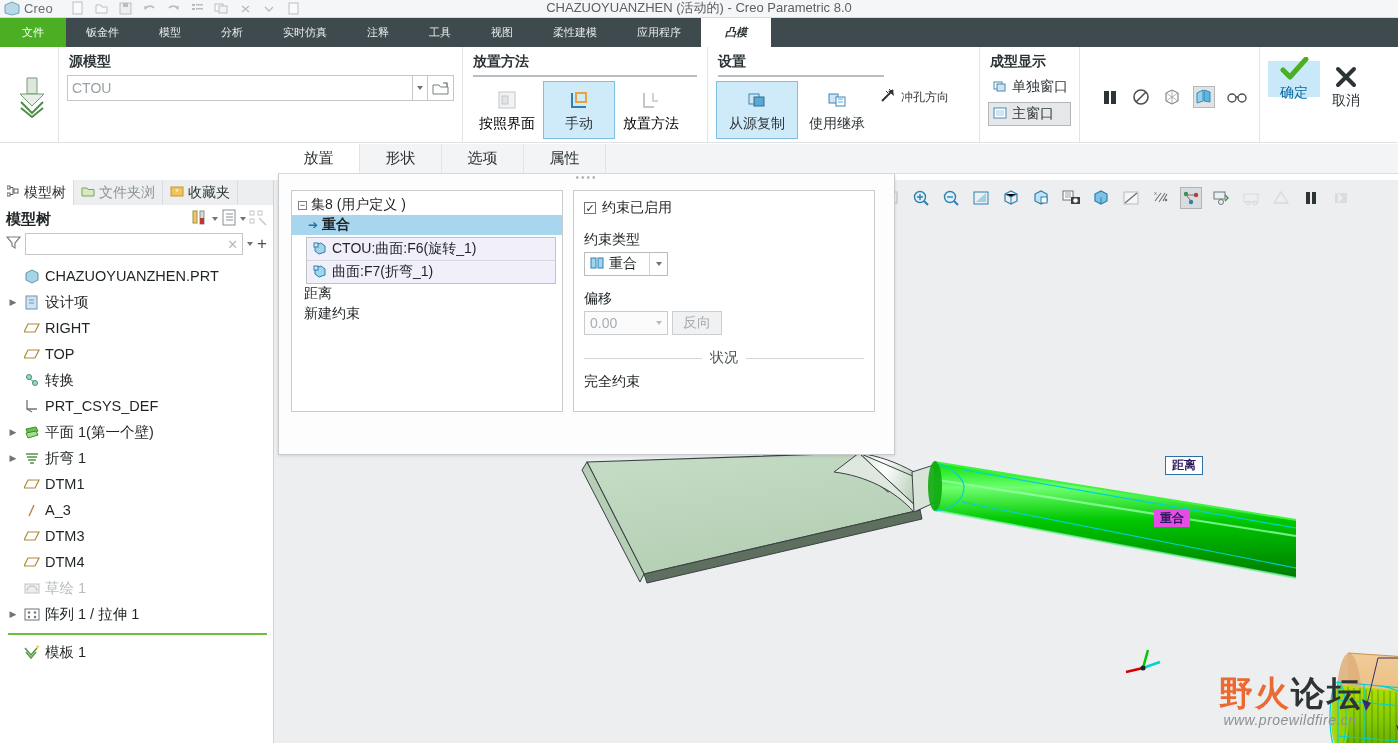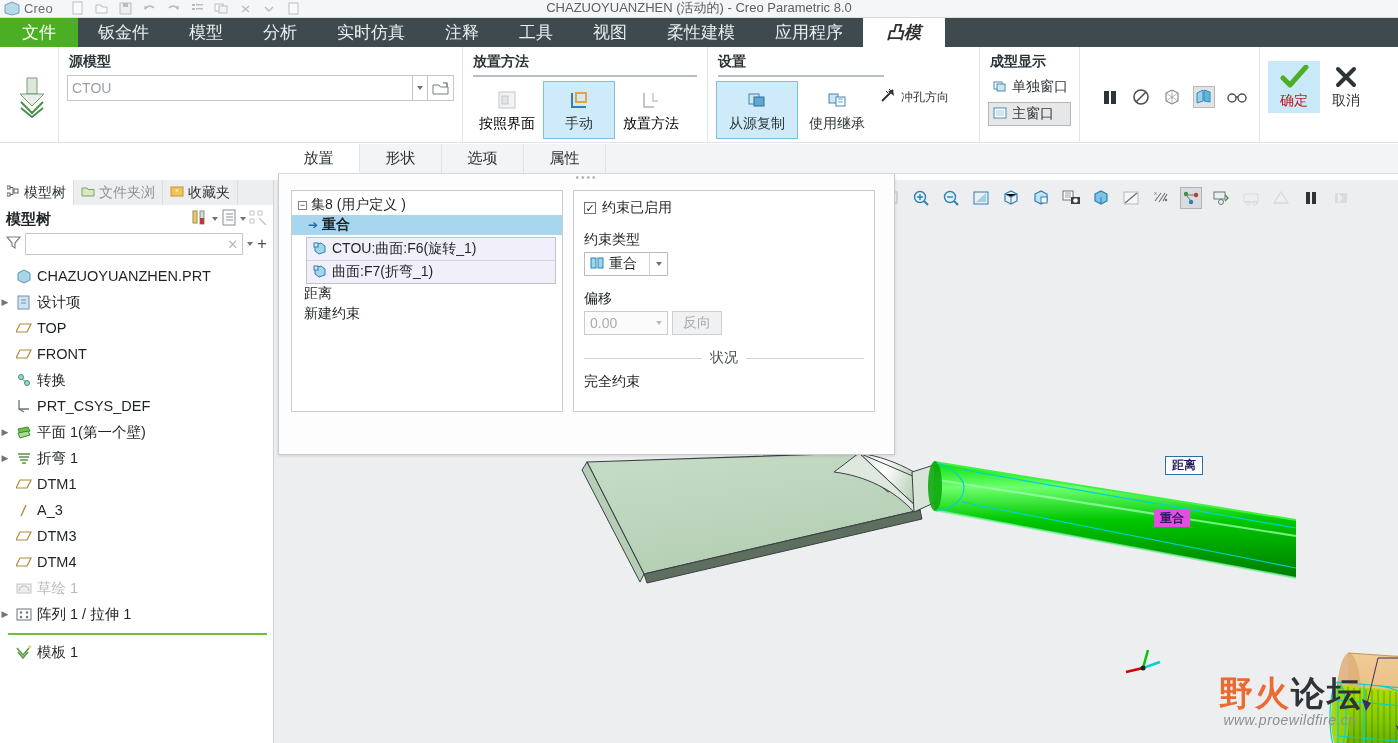--- a/index.html
+++ b/index.html
@@ -30,21 +30,21 @@
     pointer-events: none; white-space: nowrap;
   }
 
   
   .ribbon-tabs {
     position: absolute; left: 0; top: 18px; width: 1398px; height: 29px;
     background: #3e4a4e; display: flex; align-items: stretch;
   }
   .rtab {
     display:flex; align-items:center; justify-content:center;
-    padding: 0 20px; font-size: 17px; color: #e9eef0; cursor: default;
+    padding: 0 20px; font-size: 11px; color: #e9eef0; cursor: default;
     white-space: nowrap;
   }
   .rtab.file { background: #4caf23; color:#fff; font-weight:400; padding: 0 22px; }
   .rtab.active-ctx {
     background: #ffffff; color: #2c3235; font-style: italic; font-weight: 600;
     padding: 0 24px;
   }
 
   
   .ribbon {
@@ -100,23 +100,23 @@
     white-space:nowrap;
   }
   .fd-item.pressed { background:#e6e7e8; border:1px solid #b4b8bb; }
 
   .tool-icons { display:flex; align-items:center; gap:11px; padding: 0 12px; }
   .tool-icons .ti { width:22px;height:22px; display:flex;align-items:center;justify-content:center; cursor:default;}
   .tool-icons .ti.pressed { background:#e1e3e5; border:1px solid #b4b8bb; }
 
   .okcancel { display:flex; align-items:flex-start; gap:2px; padding-top:10px; }
   .ok-btn {
-    width:52px;height:52px;background:#c9e9f8;border:1px solid transparent;
+    width:52px;height:36px;background:#c9e9f8;border:1px solid transparent;
     display:flex;flex-direction:column;align-items:center;justify-content:center;
-    font-size:14px;color:#b91c1c; cursor:default;
+    font-size:14px;color:#0369a1; cursor:default;
   }
   .cancel-btn {
     width:48px;height:52px;display:flex;flex-direction:column;align-items:center;justify-content:center;
     font-size:14px;color:#2d3437; cursor:default;
   }
 
   
   .dash-tabs {
     position:absolute; left:278px; top:144px; width:1120px; height:30px;
     background:#f2f4f5; display:flex; align-items:stretch;
@@ -179,21 +179,21 @@
   .nav-tabs { display:flex; align-items:stretch; height:25px; background:#eceeef; }
   .ntab { display:flex; align-items:center; gap:4px; padding: 0 7px; font-size:14px; color:#2d3437; border-right:1px solid #dadddf; white-space:nowrap; cursor:default;}
   .ntab.active { background:#ffffff; }
   .ntab.muted { color:#8d9396; }
   .mt-header { display:flex; align-items:center; height:28px; padding: 0 6px; }
   .mt-title { font-size:15px; font-weight:700; color:#1f2426; flex:1; }
   .mt-tools { display:flex; align-items:center; gap:3px; }
   .filter-row { display:flex; align-items:center; gap:4px; padding: 0 6px 4px 6px; }
   .filter-input { flex:1; height:22px; border:1px solid #c3c7ca; background:#fff; display:flex; align-items:center; justify-content:flex-end; padding-right:4px;}
   .tree { padding: 4px 0 0 0; font-size:14.5px; color:#1f2426; }
-  .tnode { display:flex; align-items:center; gap:5px; height:26px; padding-left: 0; white-space:nowrap; cursor:default;}
+  .tnode { display:flex; align-items:center; gap:5px; height:26px; padding-left: 8px; white-space:nowrap; cursor:default;}
   .tnode .arrow { width:10px; text-align:center; color:#6e7478; font-size:9px; }
   .tnode .ico { width:17px; display:flex; align-items:center; justify-content:center; }
   .tnode.grey { color:#b7bcbf; }
   .green-rule { height:2px; background:#6fbf3a; margin: 6px 6px 4px 8px; }
 
   
   .graphics {
     position:absolute; left:274px; top:180px; width:1124px; height:563px;
     background:#eceef0; overflow:hidden;
   }
@@ -593,30 +593,30 @@
           </span>
         <span>设计项</span>
       </div>
       <div class="tnode">
         <span class="arrow"></span>
         <span class="ico">
             <svg width="16" height="13">
               <polygon points="4,2 15,2 11,10 0,10" fill="none" stroke="#b08a3a" stroke-width="1.2"></polygon>
             </svg>
           </span>
-        <span>TOP</span>
+        <span>RIGHT</span>
       </div>
       <div class="tnode">
         <span class="arrow"></span>
         <span class="ico">
             <svg width="16" height="13">
               <polygon points="4,2 15,2 11,10 0,10" fill="none" stroke="#b08a3a" stroke-width="1.2"></polygon>
             </svg>
           </span>
-        <span>FRONT</span>
+        <span>TOP</span>
       </div>
       <div class="tnode">
         <span class="arrow"></span>
         <span class="ico">
             <svg width="16" height="14">
               <circle cx="5" cy="4" r="2.5" fill="#9ed7c9" stroke="#3f8f7d"></circle>
               <circle cx="11" cy="10" r="2.5" fill="#9ed7c9" stroke="#3f8f7d"></circle>
               <path d="M6 6l4 3" stroke="#3f8f7d"></path>
             </svg>
           </span>

